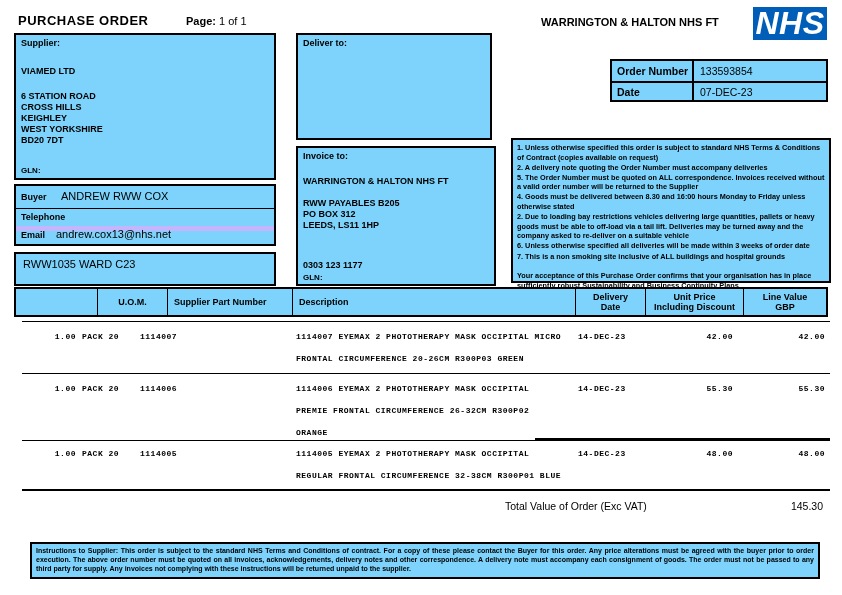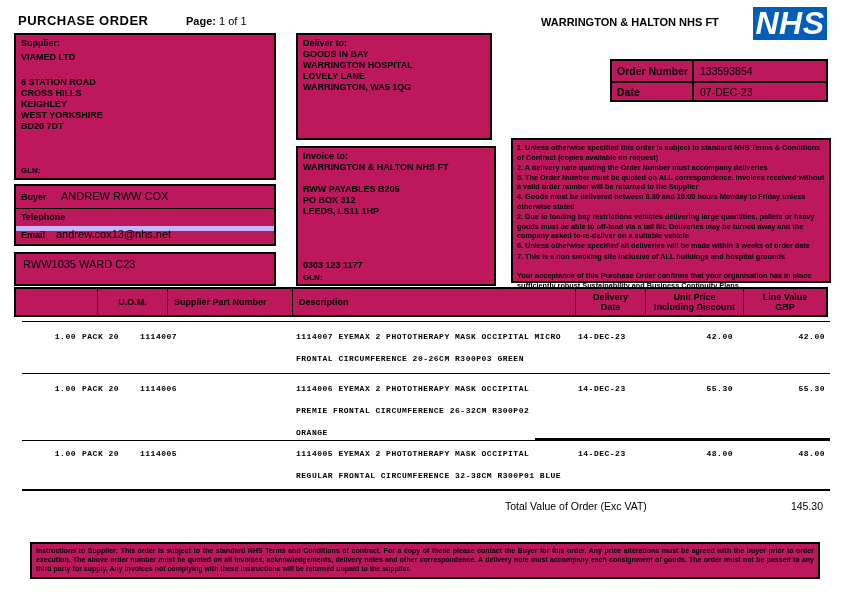--- a/index.html
+++ b/index.html
@@ -1,23 +1,23 @@
 <!DOCTYPE html>
 <html><head>
 <meta charset="utf-8">
 <style>
   html,body{margin:0;padding:0;}
   body{width:842px;height:595px;background:#ffffff;position:relative;
        font-family:"Liberation Sans",sans-serif;color:#000;overflow:hidden;}
   .abs{position:absolute;}
-  .box{position:absolute;border:2px solid #000;box-sizing:border-box;background:#be185d;text-decoration:underline;}
+  .box{position:absolute;border:2px solid #000;box-sizing:border-box;background:#7dd3fc;text-decoration:underline;}
   .b1{border-width:1px;margin-top:32px;}
   .bold{font-weight:bold;}
   .lbl{font-weight:bold;font-size:9px;}
-  .addr{font-weight:bold;font-size:9px;line-height:11px;}
+  .addr{font-weight:bold;font-size:9px;line-height:11px;margin-top:14px;}
   .mono{font-family:"Liberation Mono","DejaVu Sans Mono",monospace;font-weight:bold;
         font-size:8px;letter-spacing:0.5px;white-space:nowrap;}
   .hdrcell{position:absolute;top:0;bottom:0;box-sizing:border-box;border-left:1px solid #000;
            display:flex;align-items:center;justify-content:center;text-align:center;
            font-weight:bold;font-size:9px;line-height:10.5px;white-space:pre-line;}
   .hdrcell.left{justify-content:flex-start;text-align:left;padding-left:6px;}
   .rowline{position:absolute;line-height:10px;}
   .sep{position:absolute;background:#000;}
   .terms{font-weight:bold;font-size:7.3px;line-height:9.6px;}
   .terms div{margin:0 0 0.5px 0;}
@@ -66,26 +66,20 @@
     <span style="position:absolute;left:40px;top:1px;font-size:11px;">andrew.cox13@nhs.net</span>
   </div>
 </div>
 
 <div class="box" style="left:14px;top:252px;width:262px;height:34px;">
   <span style="position:absolute;left:7px;top:4px;font-size:11px;">RWW1035 WARD C23</span>
 </div>
 
 <div class="box" style="left:296px;top:33px;width:196px;height:107px;">
   <div class="lbl" style="position:absolute;left:5px;top:3px;">Deliver to:</div>
-  <div class="addr" style="position:absolute;left:5px;top:14px;">
-    <div>GOODS IN BAY</div>
-    <div>WARRINGTON HOSPITAL</div>
-    <div>LOVELY LANE</div>
-    <div>WARRINGTON, WA5 1QG</div>
-  </div>
 </div>
 
 <div class="box" style="left:296px;top:146px;width:200px;height:140px;">
   <div class="lbl" style="position:absolute;left:5px;top:3px;">Invoice to:</div>
   <div class="addr" style="position:absolute;left:5px;top:14px;">
     <div style="min-height:11px;">WARRINGTON &amp; HALTON NHS FT</div>
     <div style="min-height:11px;"></div>
     <div style="min-height:11px;">RWW PAYABLES B205</div>
     <div style="min-height:11px;">PO BOX 312</div>
     <div style="min-height:11px;">LEEDS, LS11 1HP</div>

